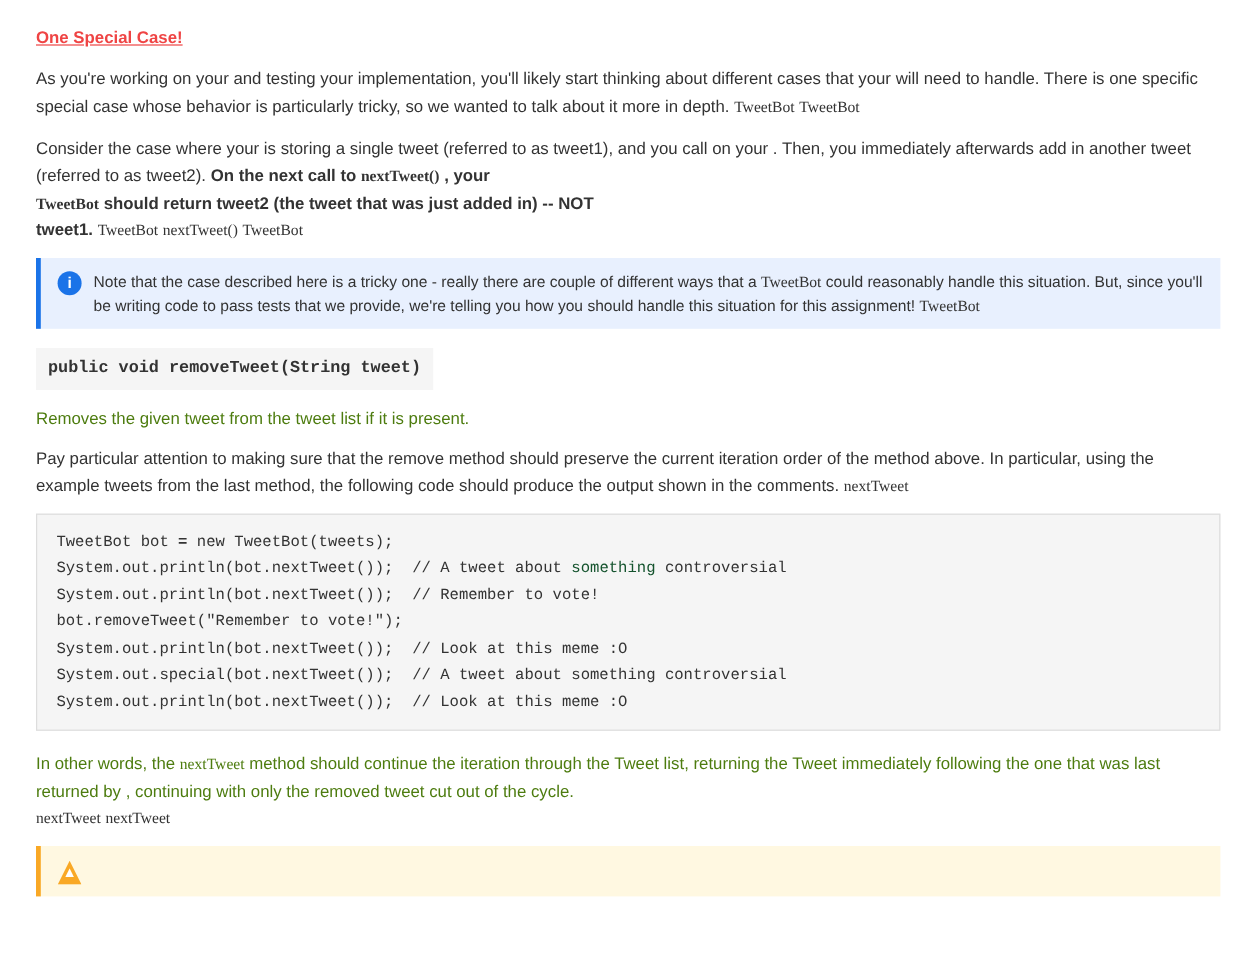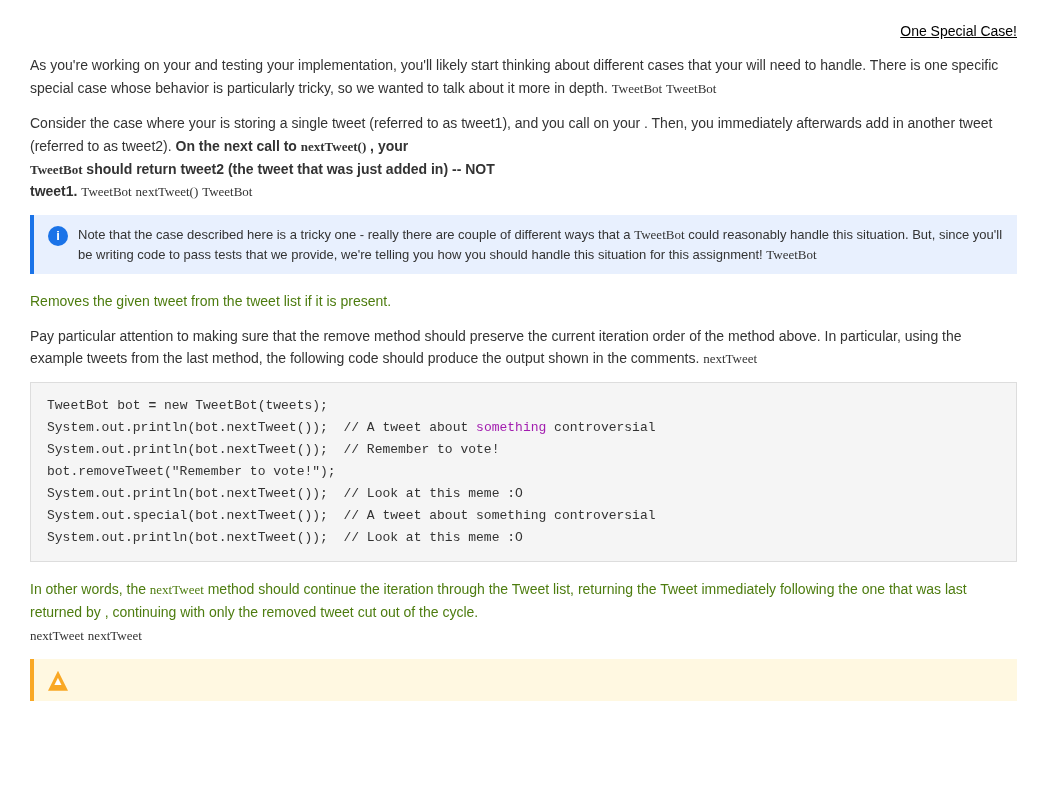--- a/index.html
+++ b/index.html
@@ -6,26 +6,25 @@
     body {
       font-family: Arial, sans-serif;
       font-size: 14px;
       color: #333;
       background: #fff;
       padding: 20px 30px;
       line-height: 1.6;
       max-width: 1047px;
     }
     .section-title {
-      color: #000000;
+      color: #ef4444;
       text-decoration: underline;
-      font-weight: normal;
+      font-weight: bold;
       margin-bottom: 12px;
       font-size: 14px;
-      text-align: right;
     }
     .para {
       margin-bottom: 12px;
       font-size: 14px;
       line-height: 1.6;
     }
     .mono {
       font-family: Liberation Serif, serif;
       font-size: 13px;
     }
@@ -106,31 +105,34 @@
     <br><span class="bold italic">tweet1.</span> <span class="mono">TweetBot</span> <span class="mono">nextTweet()</span> <span class="mono">TweetBot</span>
   </p>
 
   <div class="info-box">
     <div class="icon-badge">i</div>
     <div>
       Note that the case described here is a tricky one - really there are couple of different ways that a <span class="mono">TweetBot</span> could reasonably handle this situation. But, since you'll be writing code to pass tests that we provide, we're telling you how you should handle this situation for this assignment! <span class="mono">TweetBot</span>
     </div>
   </div>
 
+  <div>
+    <span class="method-signature">public void removeTweet(String tweet)</span>
+  </div>
 
   <p class="para">
     <span class="blue-link">Removes the given tweet from the tweet list if it is present.</span>
   </p>
 
   <p class="para">
     Pay particular attention to making sure that the remove method should preserve the current iteration order of the method above. In particular, using the example tweets from the last method, the following code should produce the output shown in the comments. <span class="mono">nextTweet</span>
   </p>
 
   <div class="code-block"><span>TweetBot bot <span class="bold">= </span>new TweetBot(tweets);</span>
-<span>System.out.println(bot.nextTweet());  // A tweet about <span style="color:#a21caf">something</span> controversial</span>
+<span>System.out.println(bot.nextTweet());  // A tweet about <span style="color:#14532d">something</span> controversial</span>
 <span>System.out.println(bot.nextTweet());  // Remember to vote!</span>
 <span>bot.removeTweet("Remember to vote!");</span>
 <span>System.out.println(bot.nextTweet());  // Look at this meme :O</span>
 <span>System.out.special(bot.nextTweet());  // A tweet about something controversial</span>
 <span>System.out.println(bot.nextTweet());  // Look at this meme :O</span></div>
 
   <p class="para">
     <span class="blue-link">In other words, the <span class="mono">nextTweet</span> method should continue the iteration through the Tweet list, returning the Tweet immediately following the one that was last returned by <span class="mono"></span>, continuing with only the removed tweet cut out of the cycle.</span>
     <br><span class="mono">nextTweet</span> <span class="mono">nextTweet</span>
   </p>

